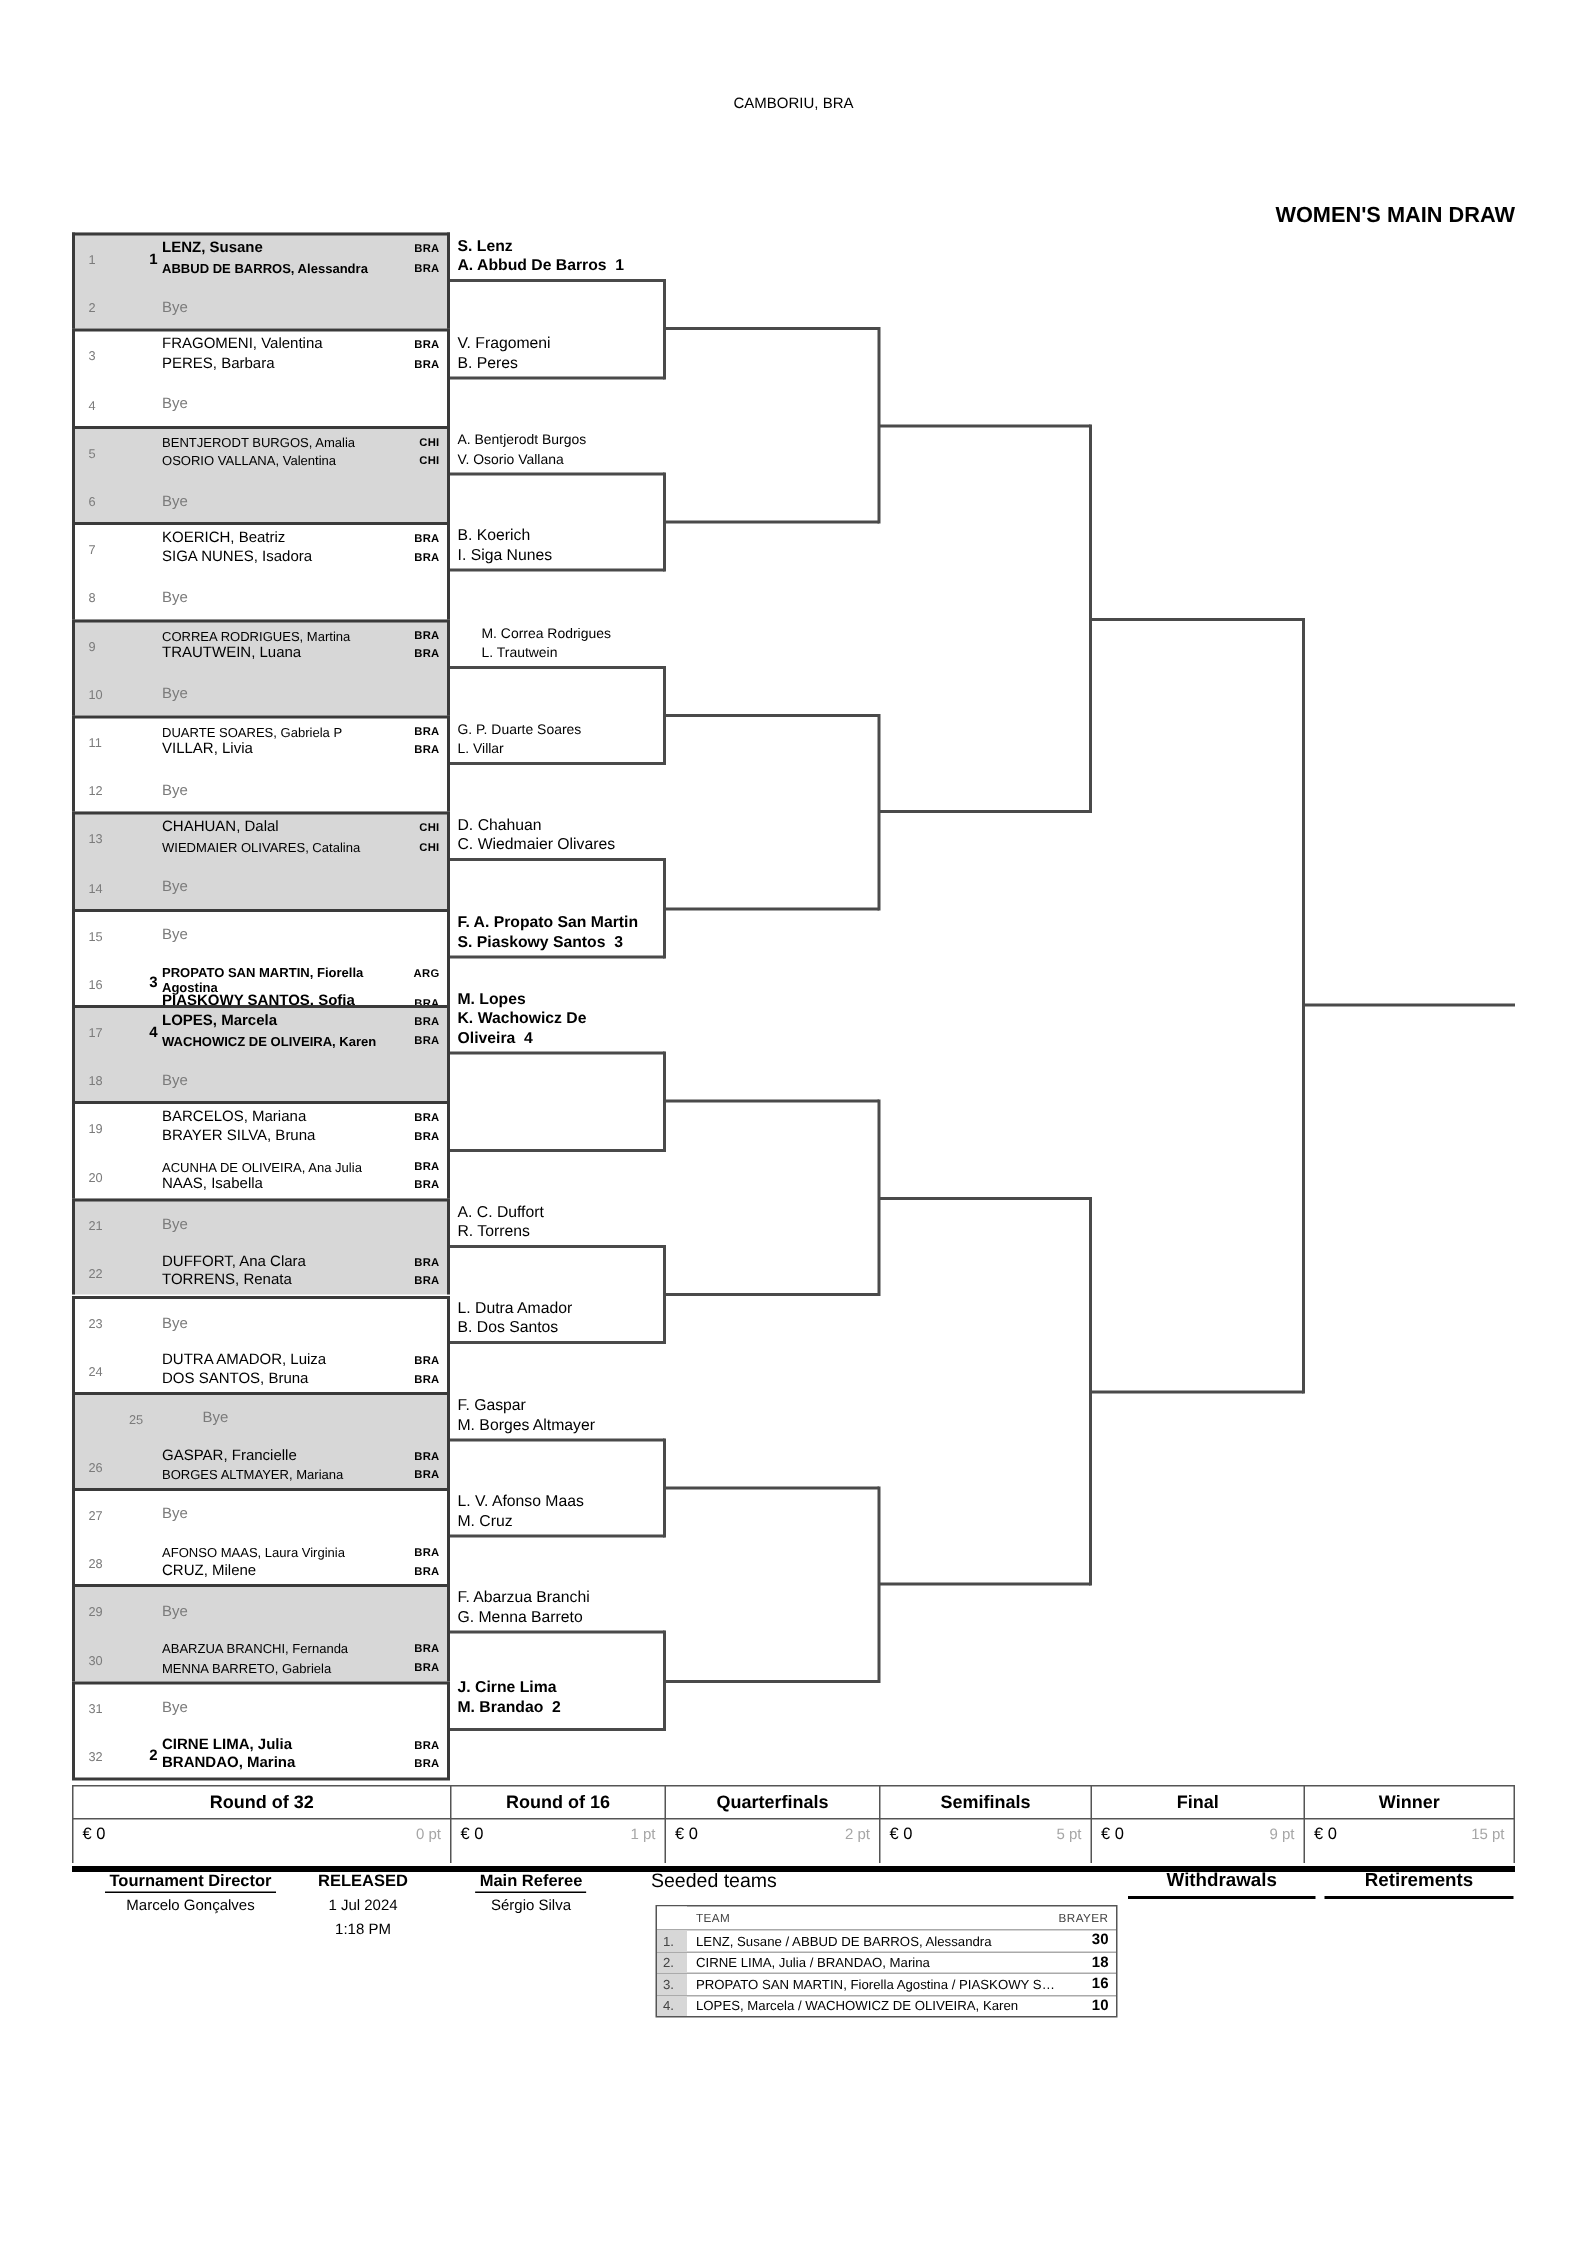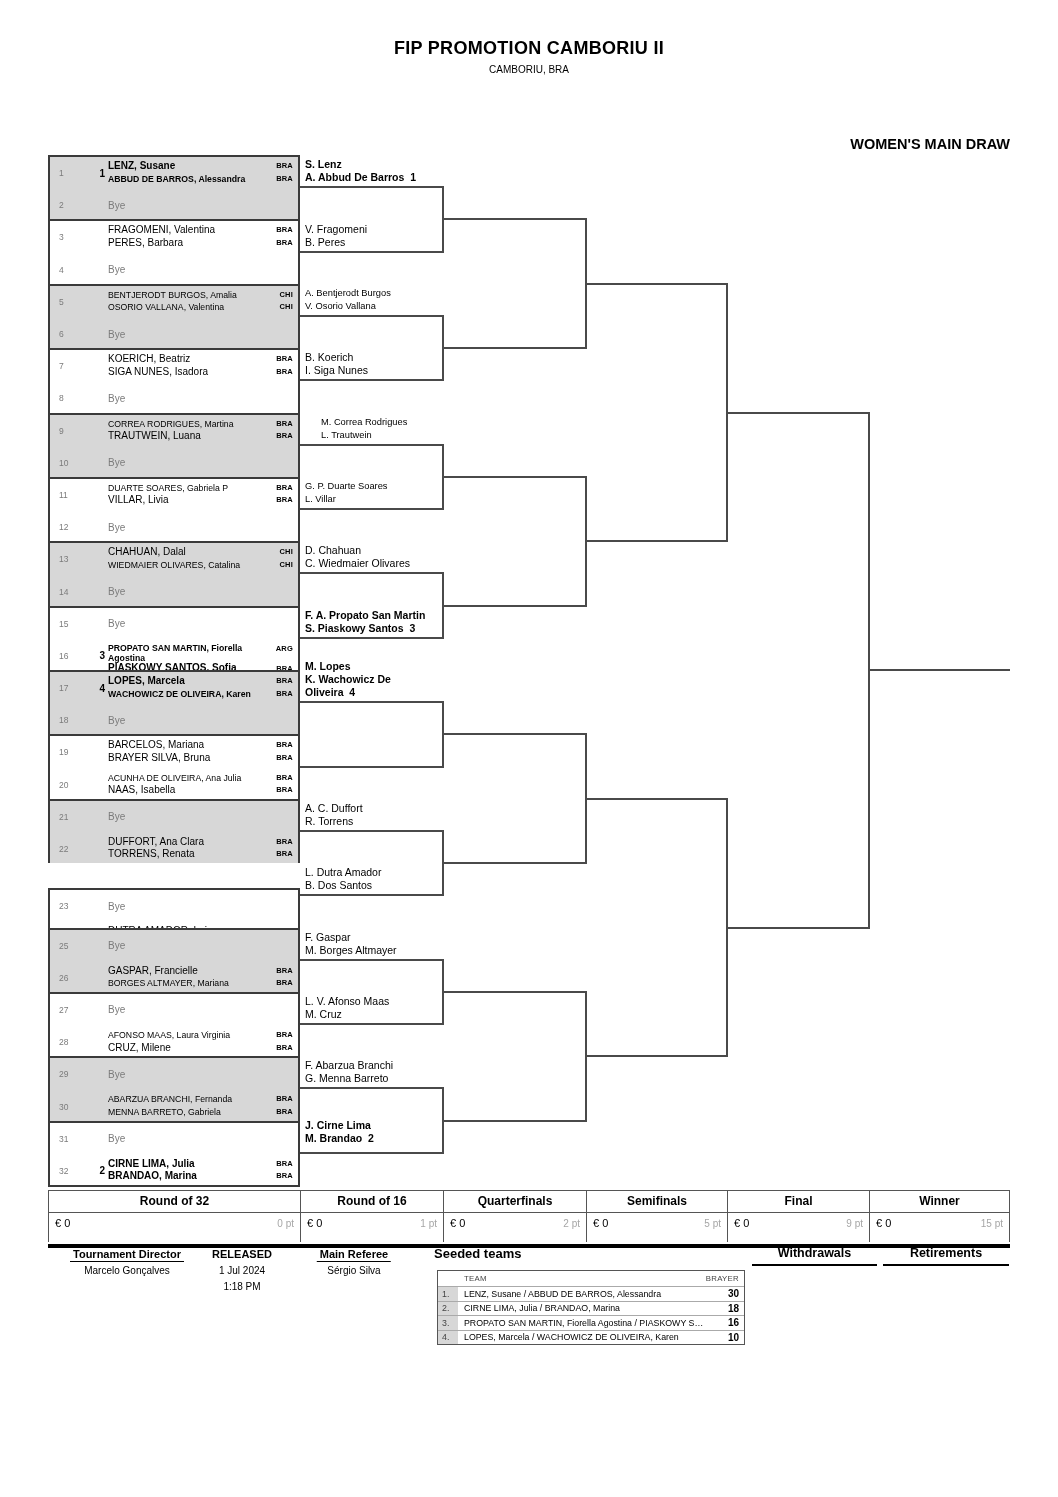--- a/index.html
+++ b/index.html
@@ -35,38 +35,37 @@
   .pt-head{position:absolute;box-sizing:border-box;font-size:12px;font-weight:bold;text-align:center;
            padding-top:4px;border-left:1px solid #555;}
   .pt-val{position:absolute;box-sizing:border-box;border-left:1px solid #555;}
   .pt-eur{position:absolute;left:6px;top:5px;font-size:11px;}
   .pt-pt{position:absolute;right:6px;top:6px;font-size:10px;color:#a6a6a6;}
   
   .f-label{position:absolute;transform:translateX(-50%);font-size:11px;font-weight:bold;
            border-bottom:1.5px solid #000;padding:0 3px 1px;white-space:nowrap;}
   .f-label.nl{border-bottom:none;}
   .f-val{position:absolute;transform:translateX(-50%);font-size:10px;white-space:nowrap;}
-  .sec-label{position:absolute;font-size:13px;font-weight:bold;}
+  .sec-label{position:absolute;font-size:13px;font-weight:normal;}
   .uline-block{position:absolute;text-align:center;font-size:12.5px;font-weight:bold;
                border-bottom:2px solid #000;padding-bottom:4px;}
   
   #seedtable{position:absolute;left:437px;top:1270px;width:308px;border:1px solid #555;box-sizing:border-box;font-size:8.8px;}
   .st-row{display:flex;align-items:center;border-top:1px solid #aaa;height:13.5px;}
   .st-row.head{border-top:none;height:15px;color:#444;font-size:7.8px;letter-spacing:.3px;}
   .st-num{width:20px;align-self:stretch;background:#d7d7d7;display:flex;align-items:center;padding-left:4px;box-sizing:border-box;color:#444;}
   .st-row.head .st-num{background:#fff;}
   .st-team{flex:1;padding-left:6px;white-space:nowrap;overflow:hidden;}
   .st-pts{width:34px;text-align:right;padding-right:5px;font-size:10px;font-weight:bold;}
   .st-row.head .st-pts{font-weight:normal;font-size:7.8px;}
 </style>
 </head>
 <body>
 
 <div id="page">
-  <div class="abs ctr" id="title">FIP PROMOTION CAMBORIU II</div>
   <div class="abs ctr" id="loc">CAMBORIU, BRA</div>
   <div class="abs" id="drawtitle">WOMEN'S MAIN DRAW</div>
 
   <div id="stage">
       <div class="box shaded" style="top: 155px; height: 64.375px;">
         <div class="r32row" style="height: 32.1875px;">
           <div class="pos">1</div>
           <div class="seedcol">1</div>
           <div class="teamcell">
             <div class="pline">
@@ -297,21 +296,21 @@
               <div class="pname">DUFFORT, Ana Clara</div>
               <div class="pcountry">BRA</div>
             </div>
             <div class="pline">
               <div class="pname">TORRENS, Renata</div>
               <div class="pcountry">BRA</div>
             </div>
           </div>
         </div>
       </div>
-      <div class="box" style="top: 864px; height: 68px; margin-top: 24px;">
+      <div class="box" style="top: 864px; height: 68px;">
         <div class="r32row" style="height: 32.1875px;">
           <div class="pos">23</div>
           <div class="seedcol"></div>
           <div class="byecell">Bye</div>
         </div>
         <div class="r32row" style="height: 32.1875px;">
           <div class="pos">24</div>
           <div class="seedcol"></div>
           <div class="teamcell">
             <div class="pline">
@@ -319,21 +318,21 @@
               <div class="pcountry">BRA</div>
             </div>
             <div class="pline">
               <div class="pname">DOS SANTOS, Bruna</div>
               <div class="pcountry">BRA</div>
             </div>
           </div>
         </div>
       </div>
       <div class="box shaded" style="top: 927.5px; height: 64.375px;">
-        <div class="r32row" style="height: 32.1875px;">
+        <div class="r32row" style="height: 32.1875px; margin-left: 27px;">
           <div class="pos">25</div>
           <div class="seedcol"></div>
           <div class="byecell">Bye</div>
         </div>
         <div class="r32row" style="height: 32.1875px;">
           <div class="pos">26</div>
           <div class="seedcol"></div>
           <div class="teamcell">
             <div class="pline">
               <div class="pname">GASPAR, Francielle</div>

